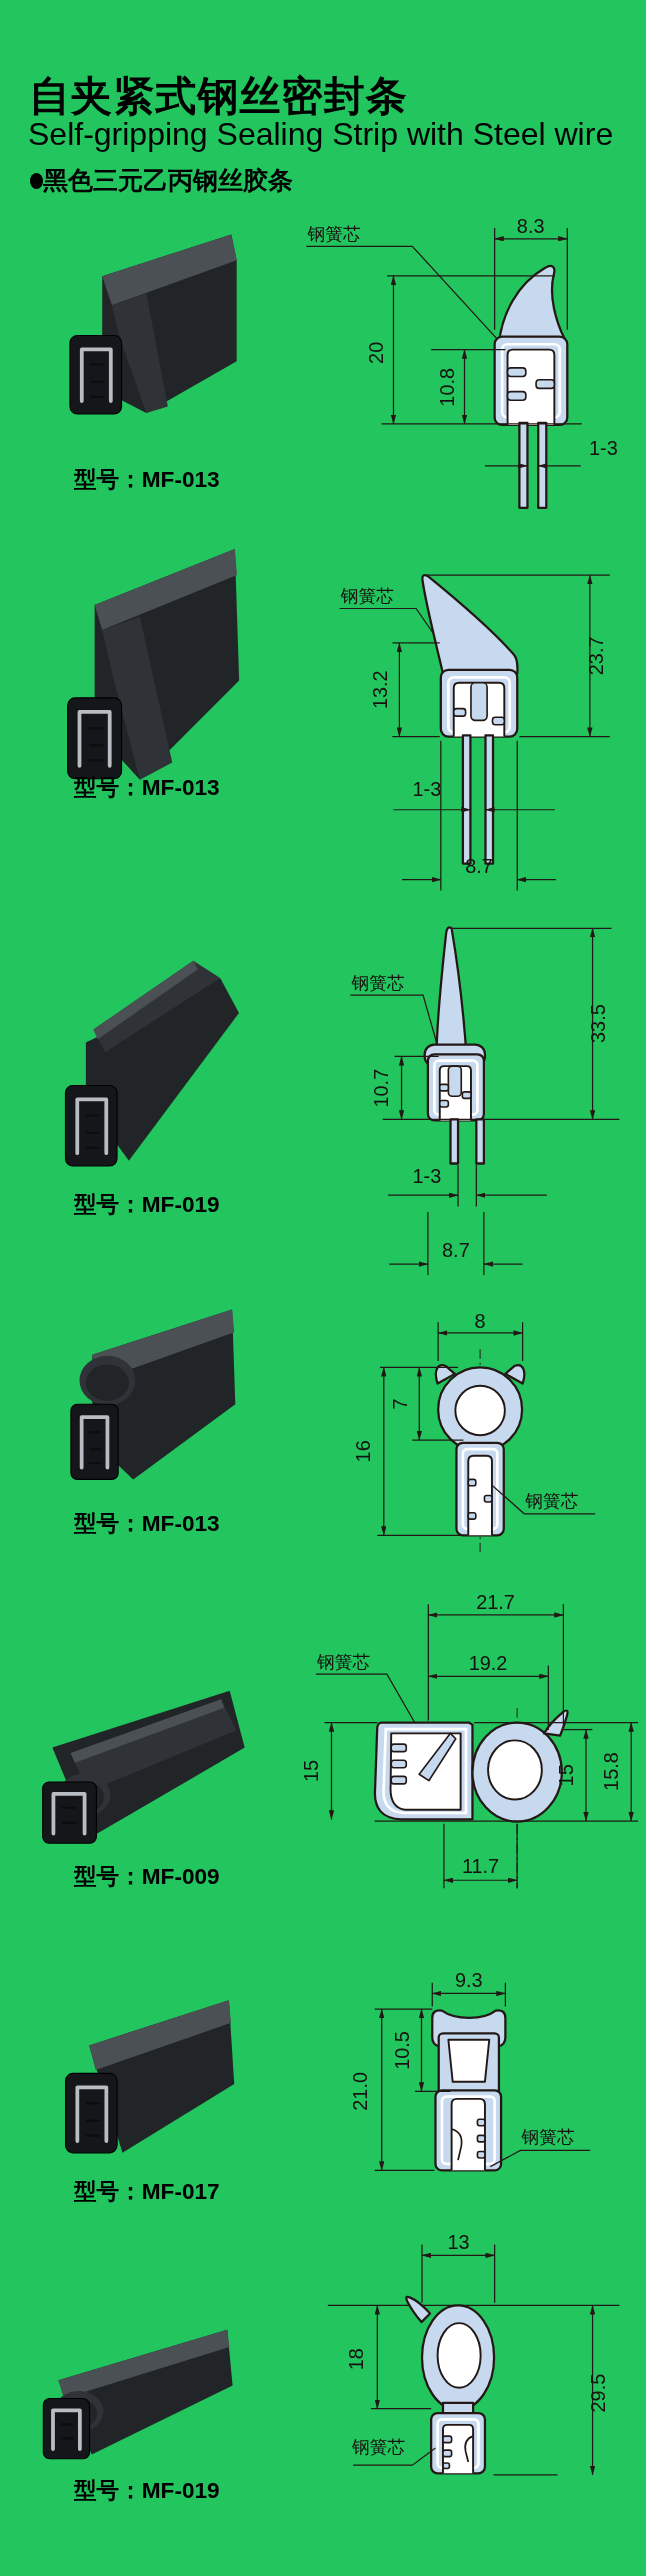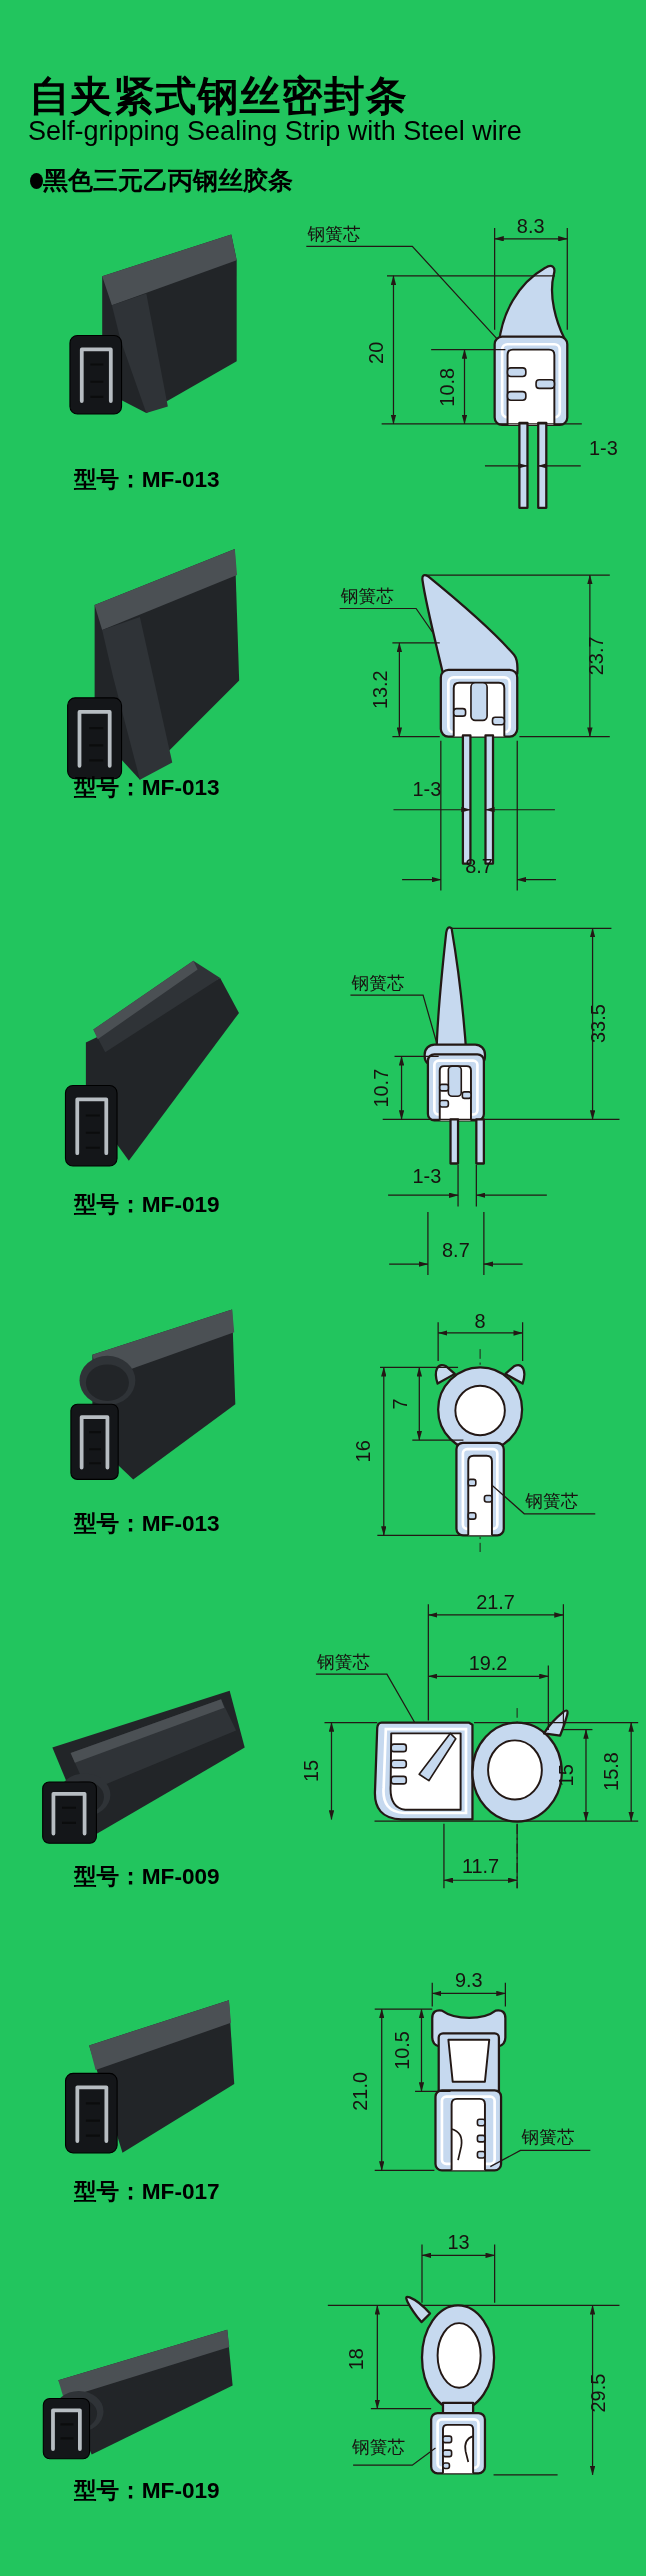--- a/index.html
+++ b/index.html
@@ -1,20 +1,20 @@
 <!DOCTYPE html>
 <html style="font-size:8.6px"><head>
 <meta charset="utf-8">
 <style>
   html,body{margin:0;padding:0;background:#fff;}
   .page{position:relative;width:646px;height:2576px;background:#22c55e;overflow:hidden;
         font-family:"Liberation Sans",sans-serif;color:#000;}
   .abs{position:absolute;}
   .title{left:29px;top:69px;font-size:41px;font-weight:700;letter-spacing:1.1px;white-space:nowrap;}
-  .subtitle{left:28px;top:116px;font-size:27px;font-weight:400;white-space:nowrap;}
+  .subtitle{left:28px;top:116px;font-size:32px;font-weight:400;white-space:nowrap;}
   .bulletrow{left:30px;top:164px;display:flex;align-items:center;gap:0;}
   .bdot{width:13px;height:16px;background:#000;border-radius:50%;}
   .btext{font-size:25px;font-weight:700;white-space:nowrap;}
   .model{font-size:22.6px;font-weight:700;white-space:nowrap;left:74px;}
   svg{position:absolute;overflow:visible;}
   svg text{font-family:"Liberation Sans",sans-serif;fill:#181210;}
   .dtx{font-size:37px;}
   .ztx{font-size:33px;}
   .xln{stroke:#231815;stroke-width:2.3;fill:none;}
   .dim{stroke:#231815;stroke-width:2.3;fill:none;marker-start:url(#arw);marker-end:url(#arw);}

